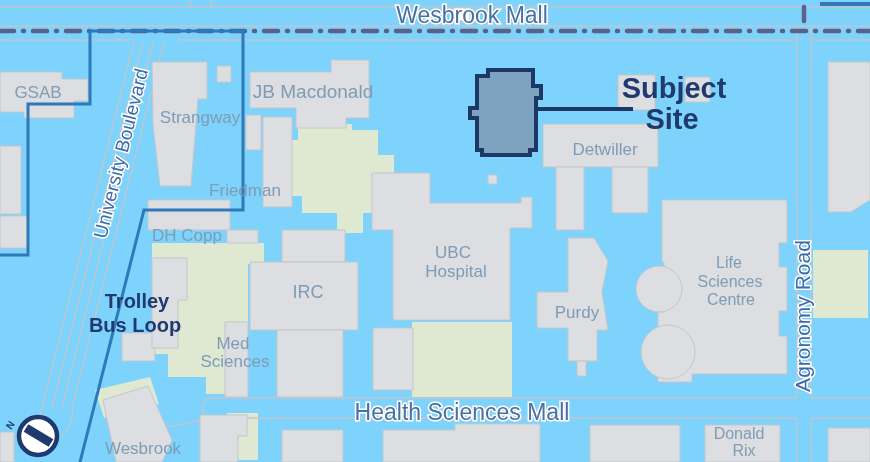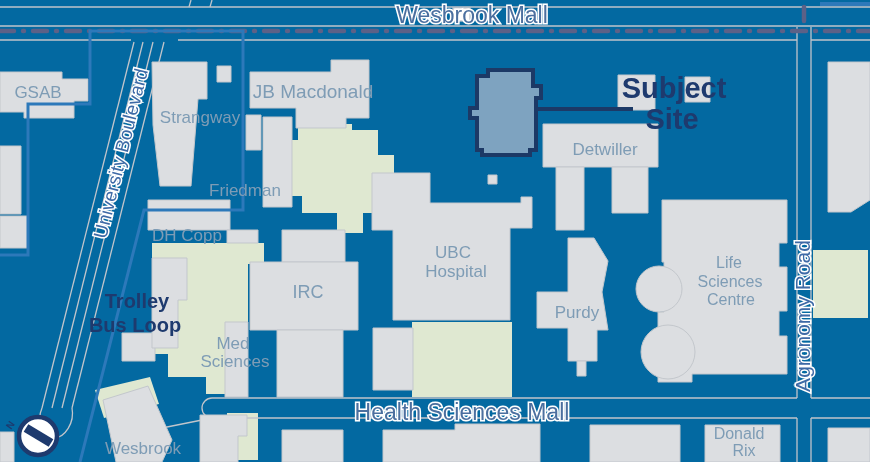--- a/index.html
+++ b/index.html
@@ -1,16 +1,16 @@
 <!DOCTYPE html>
 <html><head>
 <meta charset="utf-8">
 <style>
   html,body{margin:0;padding:0;background:#fff;}
-  #stage{position:relative;width:870px;height:462px;background:#0369a1;overflow:hidden;}
+  #stage{position:relative;width:870px;height:462px;background:#7dd3fc;overflow:hidden;}
   svg{display:block;}
   text{font-family:"Liberation Sans","DejaVu Sans",sans-serif;}
   .green{fill:#dfe8d1;stroke:none;}
   .bldg{fill:#dcdee1;stroke:#c3c7cc;stroke-width:1;}
   .road{stroke:#c2c5cb;stroke-width:1.3;fill:none;}
   .crosswalk{fill:#ffffff;stroke:#c2c5cb;stroke-width:1.3;}
   .dash{stroke:#5c6187;stroke-width:4.5;stroke-dasharray:14 9 1 9;stroke-linecap:round;fill:none;}
   .boundary{stroke:#2d79ba;stroke-width:3;fill:none;stroke-linejoin:miter;}
   .bseg{stroke:#2d79ba;stroke-width:4;fill:none;}
   .subject{fill:#7ea3c0;stroke:#1c3966;stroke-width:4;stroke-linejoin:miter;}

